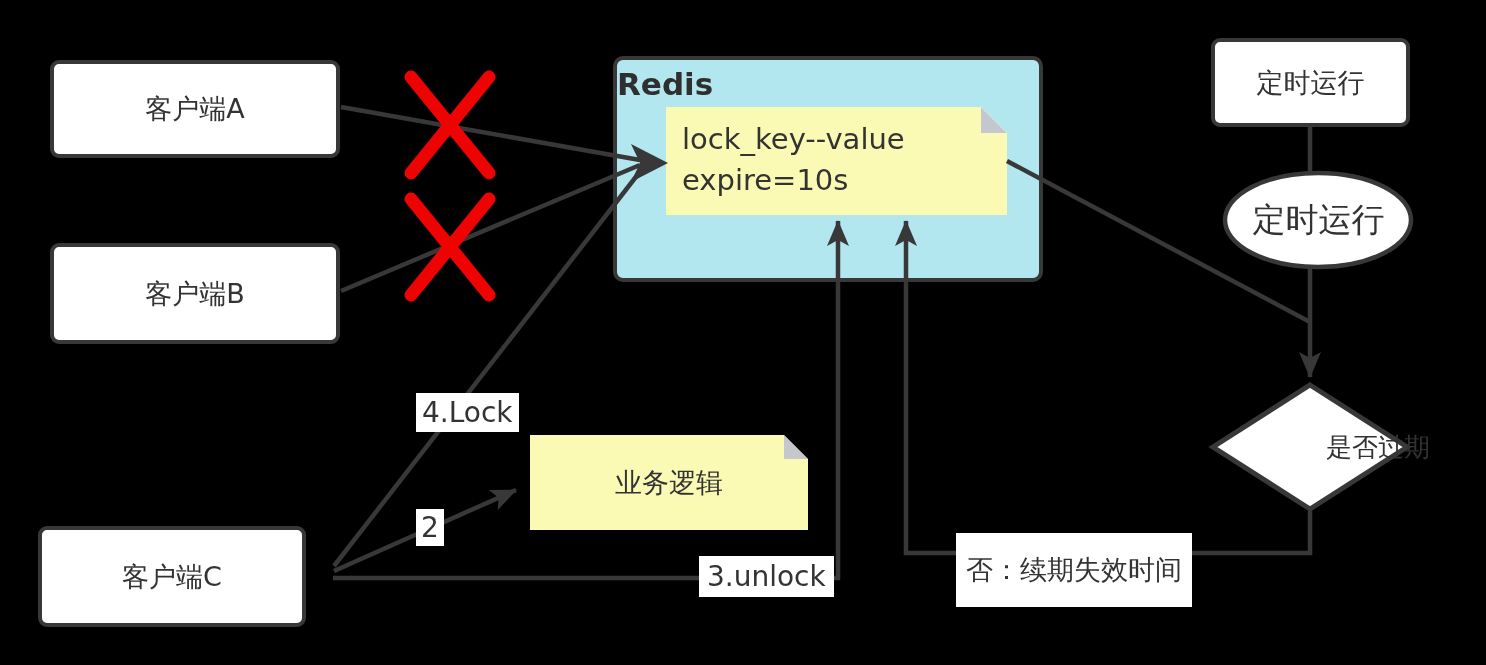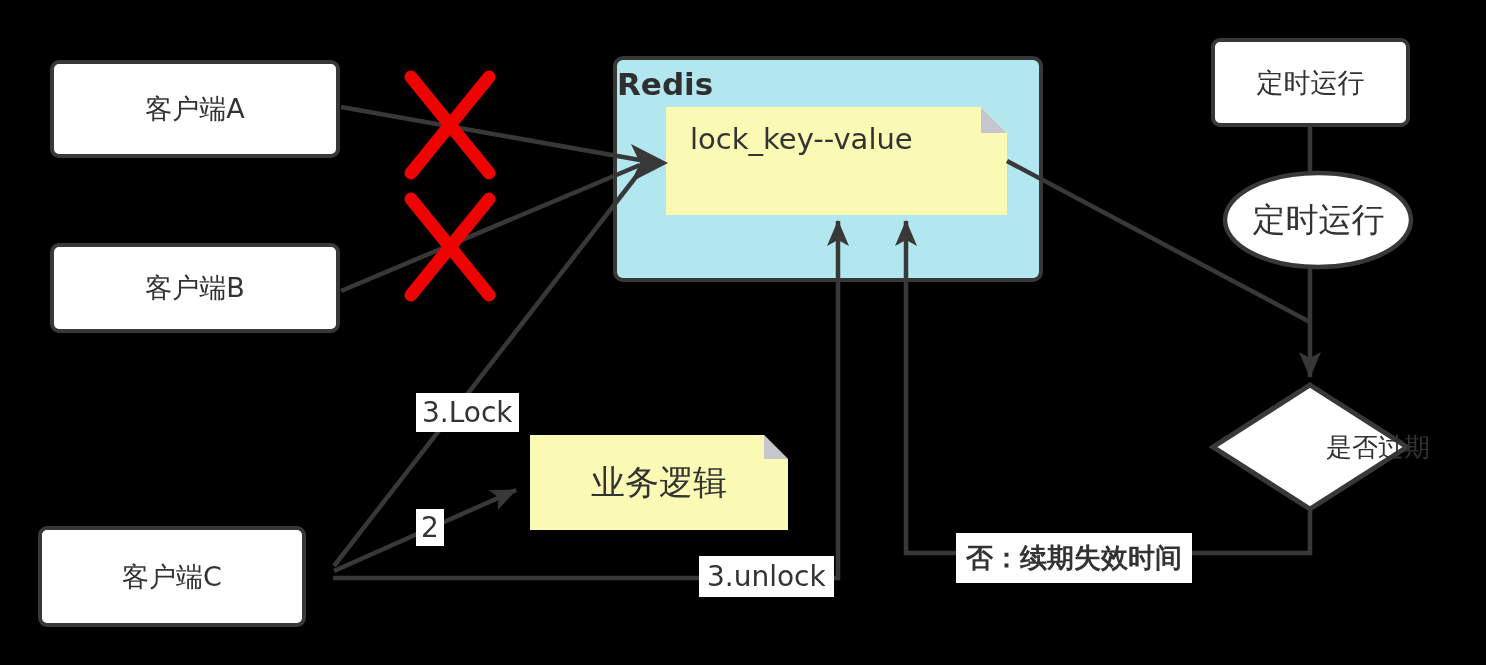--- a/index.html
+++ b/index.html
@@ -7,21 +7,21 @@
     position:relative;width:1486px;height:665px;background:#000;overflow:hidden;
     font-family:"DejaVu Sans","Liberation Sans",sans-serif;color:#333;
   }
   
   .box{
     position:absolute;background:#fff;border:4px solid #383838;border-radius:9px;
     box-sizing:border-box;display:flex;align-items:center;justify-content:center;
     font-size:27px;z-index:1;
   }
   #client-a{left:50px;top:60px;width:290px;height:98px;text-align:center;}
-  #client-b{left:50px;top:243px;width:290px;height:90px;}
+  #client-b{left:50px;top:243px;width:290px;height:101px;}
   #client-c{left:38px;top:526px;width:268px;height:101px;}
   #daemon{left:1211px;top:38px;width:199px;height:89px;}
 
   
   #redis-box{
     position:absolute;left:613px;top:56px;width:430px;height:226px;
     background:#b3e7f0;border:4px solid #383838;border-radius:10px;
     box-sizing:border-box;z-index:1;
   }
   #redis-title{
@@ -29,41 +29,41 @@
   }
   
   .note{position:absolute;background:#fafab4;}
   .fold{
     position:absolute;top:0;right:0;width:26px;height:26px;background:#c6c6ce;
     clip-path:polygon(0 0,100% 100%,0 100%);
   }
   #redis-note{
     left:49px;top:47px;width:341px;height:108px;
     clip-path:polygon(0 0,calc(100% - 26px) 0,100% 26px,100% 100%,0 100%);
-    font-size:29px;line-height:41px;padding:12px 0 0 24px;box-sizing:border-box;
+    font-size:29px;line-height:41px;padding:12px 0 0 16px;box-sizing:border-box;
   }
   #business-note{
-    left:530px;top:435px;width:258px;height:95px;z-index:1;
+    left:530px;top:435px;width:278px;height:95px;z-index:1;
     clip-path:polygon(0 0,calc(100% - 24px) 0,100% 24px,100% 100%,0 100%);
-    display:flex;align-items:center;justify-content:center;font-size:34px;
+    display:flex;align-items:center;justify-content:center;font-size:27px;
   }
   #business-note .fold{width:24px;height:24px;}
 
   
   #wires{position:absolute;left:0;top:0;z-index:2;pointer-events:none;}
 
   
   .edge-label{
     position:absolute;background:#fff;color:#333;z-index:3;line-height:1.25;
     white-space:nowrap;
   }
   #lock-label{left:416px;top:393px;font-size:28px;padding:2px 6px;}
   #step2-label{left:416px;top:509px;font-size:28px;padding:1px 5px;}
   #unlock-label{left:699px;top:556px;font-size:28px;padding:3px 8px;}
-  #renew-label{left:956px;top:533px;font-size:27px;padding:8px 10px;font-weight:bold;}
+  #renew-label{left:956px;top:533px;font-size:27px;padding:20px 10px;}
 
   
   .shape-label{
     position:absolute;z-index:3;display:flex;align-items:center;justify-content:center;
     color:#333;text-align:center;
   }
   #timer-label{left:1225px;top:173px;width:187px;height:95px;font-size:33px;}
   #decision-label{left:1281px;top:385px;width:194px;height:124px;font-size:26px;}
 </style>
 </head>
@@ -82,20 +82,21 @@
   </div>
   <div class="box" id="daemon">
     <span>定时运行</span>
   </div>
 
   <div id="redis-box">
     <div id="redis-title">Redis</div>
     <div class="note" id="redis-note">
       <div class="fold"></div>
       <div>lock_key--value</div>
+      <div>expire=10s</div>
     </div>
   </div>
 
   <div class="note" id="business-note">
     <div class="fold"></div>
     <span>业务逻辑</span>
   </div>
 
   <svg id="wires" width="1486" height="665" viewBox="0 0 1486 665">
     <defs>
@@ -129,18 +130,18 @@
     </g>
   </svg>
 
   <div class="shape-label" id="timer-label">
     <span>定时运行</span>
   </div>
   <div class="shape-label" id="decision-label">
     <span>是否过期</span>
   </div>
 
-  <div class="edge-label" id="lock-label">3.Lock</div>
+  <div class="edge-label" id="lock-label">4.Lock</div>
   <div class="edge-label" id="step2-label">2</div>
   <div class="edge-label" id="unlock-label">3.unlock</div>
   <div class="edge-label" id="renew-label">否：续期失效时间</div>
 
 </div>
 
 </body></html>

